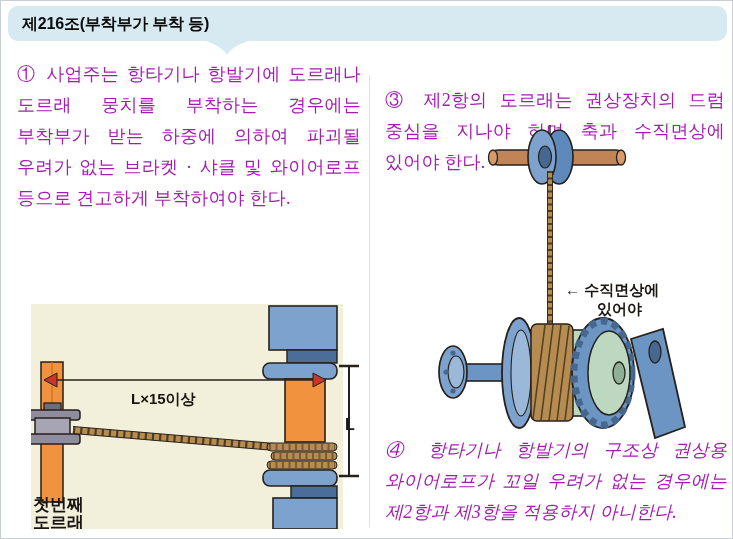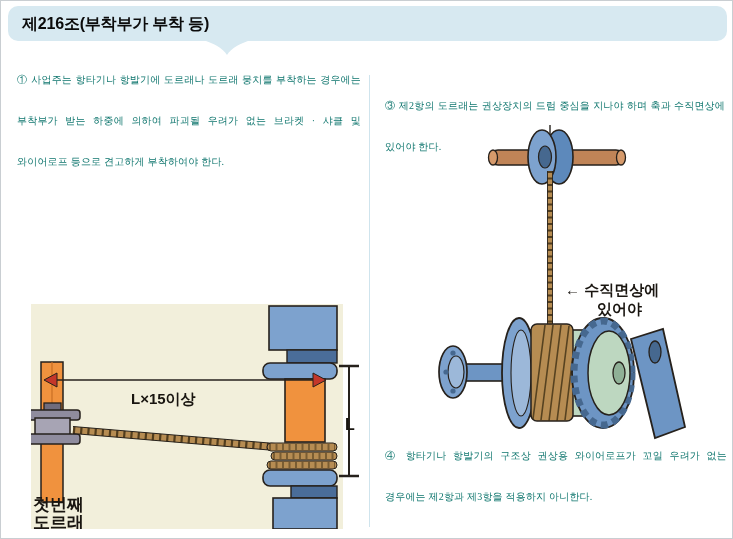--- a/index.html
+++ b/index.html
@@ -16,27 +16,27 @@
     position:absolute; left:14px; top:8px;
     font-family:"Liberation Sans","DejaVu Sans",sans-serif;
     font-weight:700; font-size:16px; color:#0b0b0b; letter-spacing:-0.2px;
   }
   .tail { position:absolute; left:202px; top:39px; }
   .divider {
     position:absolute; left:368px; top:74px; width:1px; height:452px;
     background:#cfe4ed;
   }
   .clause {
-    position:absolute; font-size:10px; line-height:41px; color:#0f766e;
+    position:absolute; font-size:18px; line-height:31px; color:#a21caf;
     text-align:justify; letter-spacing:0.2px; word-break:keep-all;
   }
   .c1 { left:16px;  top:58px;  width:344px; }
   .c2 { left:16px;  top:184px; width:344px; }
   .c3 { left:384px; top:64px;  width:340px;margin-top:20px; }
-  .c4 { left:384px; top:434px; width:342px; }
+  .c4 { left:384px; top:434px; width:342px;font-style:italic; }
   .fig1 { position:absolute; left:30px;  top:303px; }
   .fig2 { position:absolute; left:430px; top:124px; }
   .hand {
     font-family:"Liberation Sans","DejaVu Sans",sans-serif;
     font-weight:700; fill:#191510;
   }
 </style>
 </head>
 <body>
 

